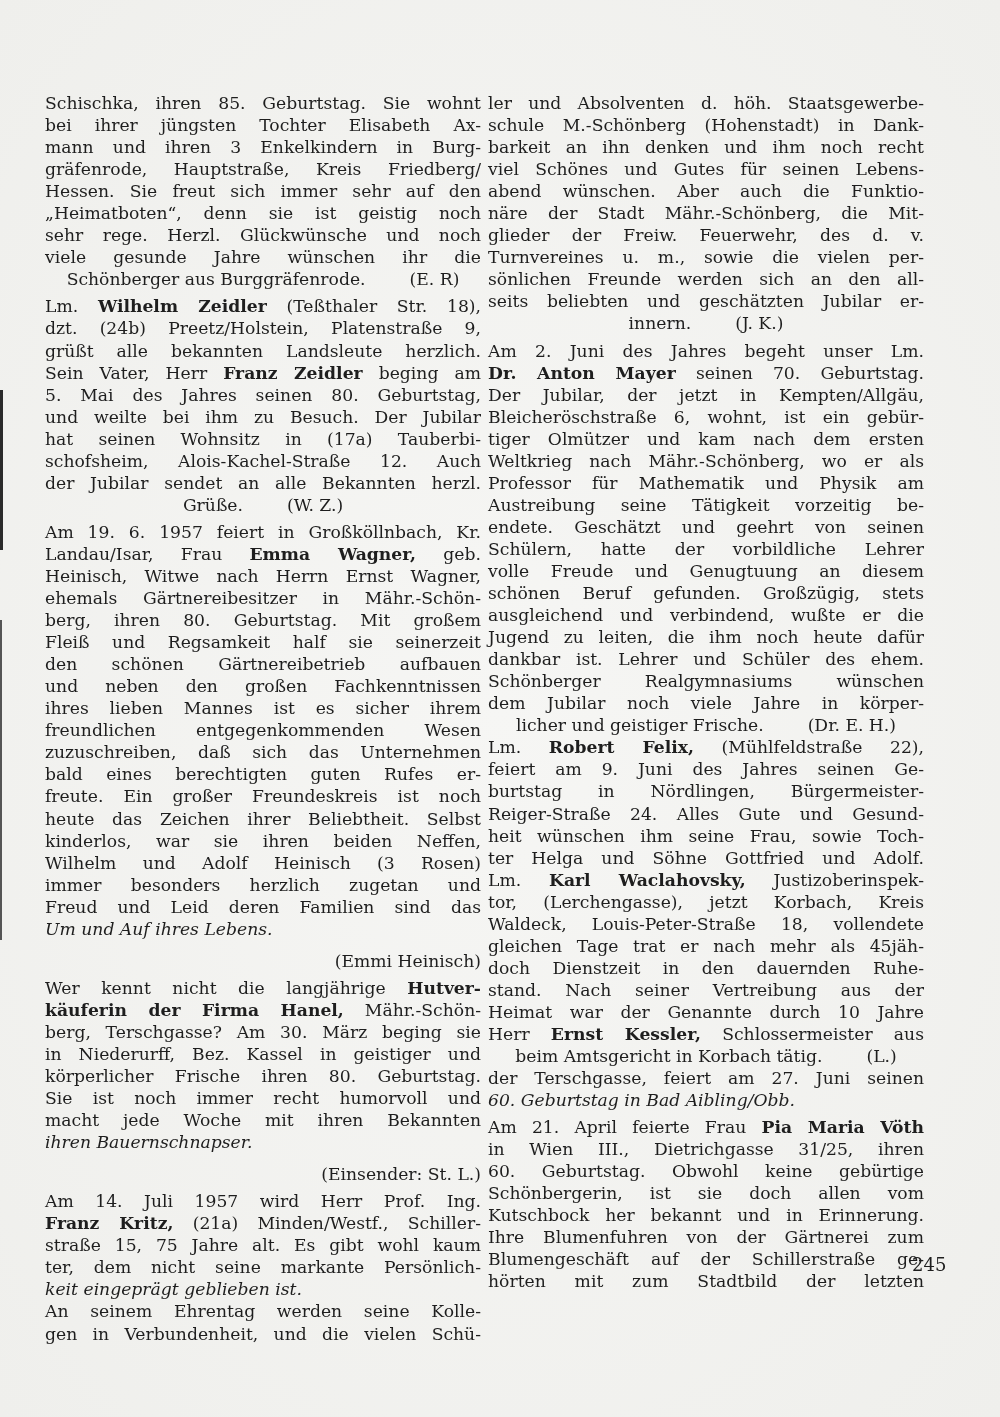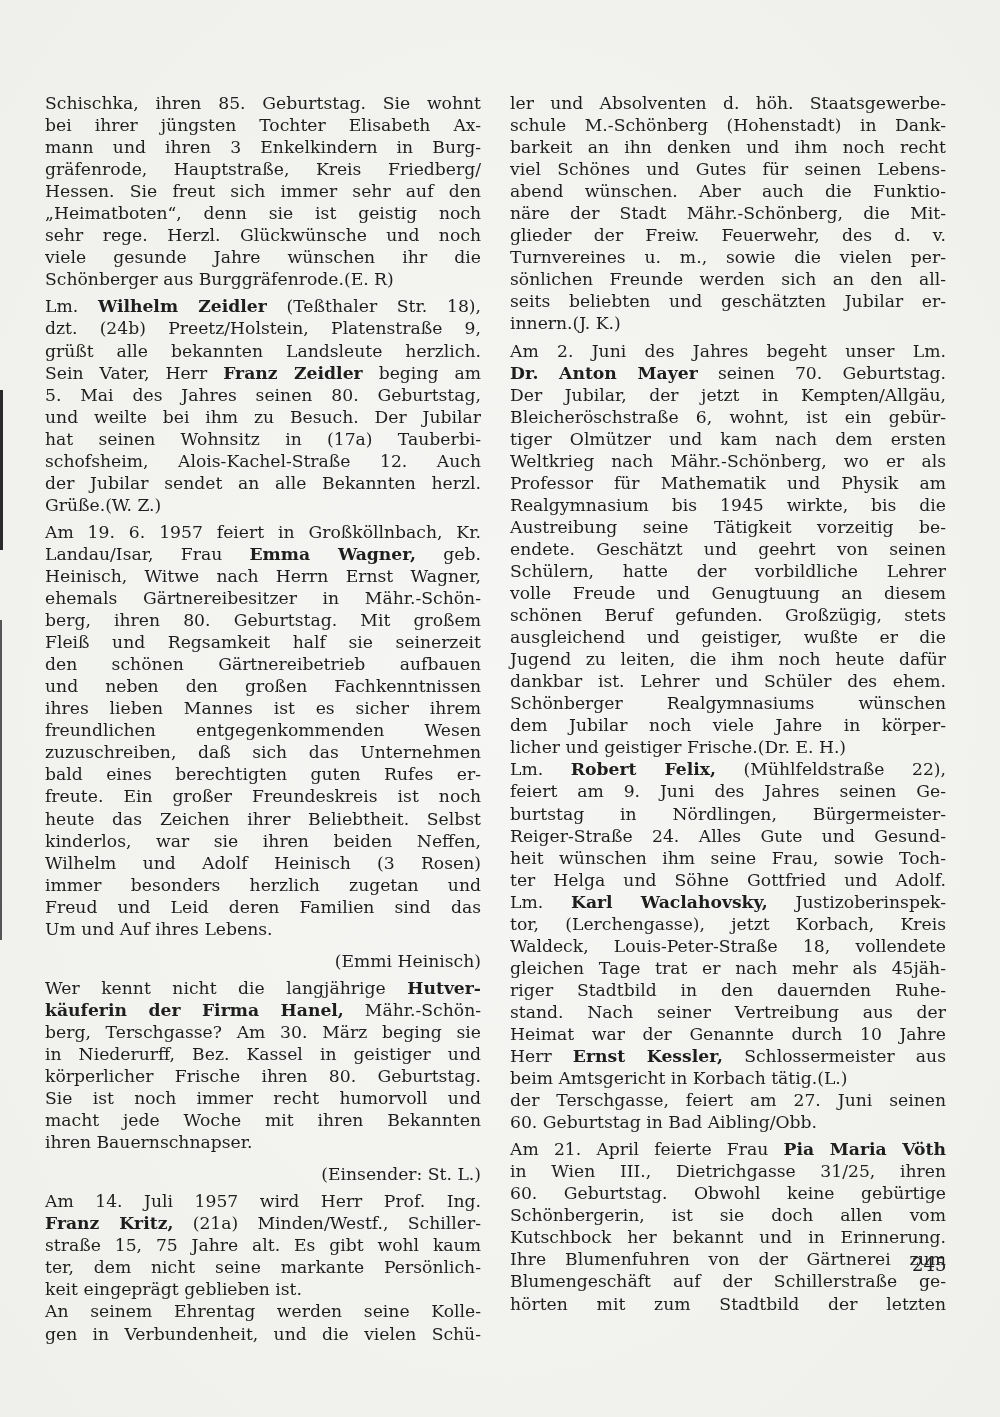--- a/index.html
+++ b/index.html
@@ -16,37 +16,37 @@
     background: radial-gradient(ellipse at 50% 50%, #f6f6f4 0%, #efefec 100%);
   }
   .col {
     position: absolute;
     top: 92px;
     width: 436px;
     font-size: 17.2px;
     line-height: 22.05px;
   }
   .col.left { left: 45px; }
-  .col.right { left: 510px; }
+  .col.right { left: 488px; }
   .para {
     margin: 0 0 5px 0;
     text-align: justify;
     hyphens: manual;
   }
   .line {
     display: block;
     text-align: justify;
     text-align-last: justify;
     white-space: nowrap;
     height: 22.05px;
     overflow: visible;
   }
-  .line.last { text-align-last: left; }
+  .line.last { text-align-last: left; font-style: italic; }
   .line.sig { text-align: right; text-align-last: right; margin-top: 10px; }
-  .line.split { display: flex; justify-content: flex-start; text-align-last: auto; }
+  .line.split { display: flex; justify-content: center; text-align-last: auto; gap: 44px; }
   b { font-weight: bold; margin-top: 16px; }
   .page-number {
     position: absolute; left: 912px; top: 1254px;
     font-size: 18px;
   }
   .binding-mark {
     position: absolute; left: 0; top: 390px; width: 3px; height: 160px;
     background: #2a2a2a;
   }
   .binding-mark2 {
@@ -152,46 +152,45 @@
         </span>
       </div>
       <div class="para">
         <span class="line">Am 2. Juni des Jahres begeht unser Lm.</span>
         <span class="line"><b>Dr. Anton Mayer</b> seinen 70. Geburtstag.</span>
         <span class="line">Der Jubilar, der jetzt in Kempten/Allgäu,</span>
         <span class="line">Bleicheröschstraße 6, wohnt, ist ein gebür-</span>
         <span class="line">tiger Olmützer und kam nach dem ersten</span>
         <span class="line">Weltkrieg nach Mähr.-Schönberg, wo er als</span>
         <span class="line">Professor für Mathematik und Physik am</span>
-        <span class="line">Realgymnasium bis 1945 wirkte, bis die</span>
         <span class="line">Austreibung seine Tätigkeit vorzeitig be-</span>
         <span class="line">endete. Geschätzt und geehrt von seinen</span>
         <span class="line">Schülern, hatte der vorbildliche Lehrer</span>
         <span class="line">volle Freude und Genugtuung an diesem</span>
         <span class="line">schönen Beruf gefunden. Großzügig, stets</span>
-        <span class="line">ausgleichend und geistiger, wußte er die</span>
+        <span class="line">ausgleichend und verbindend, wußte er die</span>
         <span class="line">Jugend zu leiten, die ihm noch heute dafür</span>
         <span class="line">dankbar ist. Lehrer und Schüler des ehem.</span>
         <span class="line">Schönberger Realgymnasiums wünschen</span>
         <span class="line">dem Jubilar noch viele Jahre in körper-</span>
         <span class="line split">
           <span>licher und geistiger Frische.</span>
           <span>(Dr. E. H.)</span>
         </span>
         <span class="line">Lm. <b>Robert Felix,</b> (Mühlfeldstraße 22),</span>
         <span class="line">feiert am 9. Juni des Jahres seinen Ge-</span>
         <span class="line">burtstag in Nördlingen, Bürgermeister-</span>
         <span class="line">Reiger-Straße 24. Alles Gute und Gesund-</span>
         <span class="line">heit wünschen ihm seine Frau, sowie Toch-</span>
         <span class="line">ter Helga und Söhne Gottfried und Adolf.</span>
         <span class="line">Lm. <b>Karl Waclahovsky,</b> Justizoberinspek-</span>
         <span class="line">tor, (Lerchengasse), jetzt Korbach, Kreis</span>
         <span class="line">Waldeck, Louis-Peter-Straße 18, vollendete</span>
         <span class="line">gleichen Tage trat er nach mehr als 45jäh-</span>
-        <span class="line">riger Stadtbild in den dauernden Ruhe-</span>
+        <span class="line">doch Dienstzeit in den dauernden Ruhe-</span>
         <span class="line">stand. Nach seiner Vertreibung aus der</span>
         <span class="line">Heimat war der Genannte durch 10 Jahre</span>
         <span class="line">Herr <b>Ernst Kessler,</b> Schlossermeister aus</span>
         <span class="line split">
           <span>beim Amtsgericht in Korbach tätig.</span>
           <span>(L.)</span>
         </span>
         <span class="line">der Terschgasse, feiert am 27. Juni seinen</span>
         <span class="line last">60. Geburtstag in Bad Aibling/Obb.</span>
       </div>

